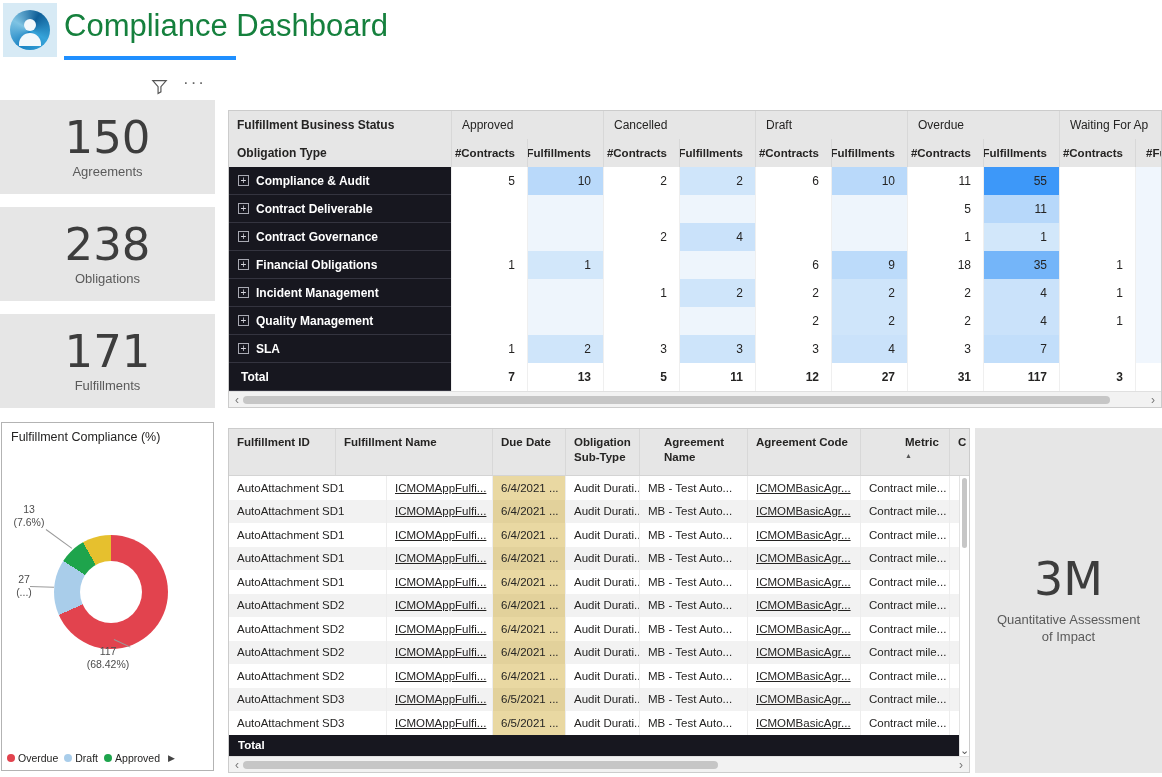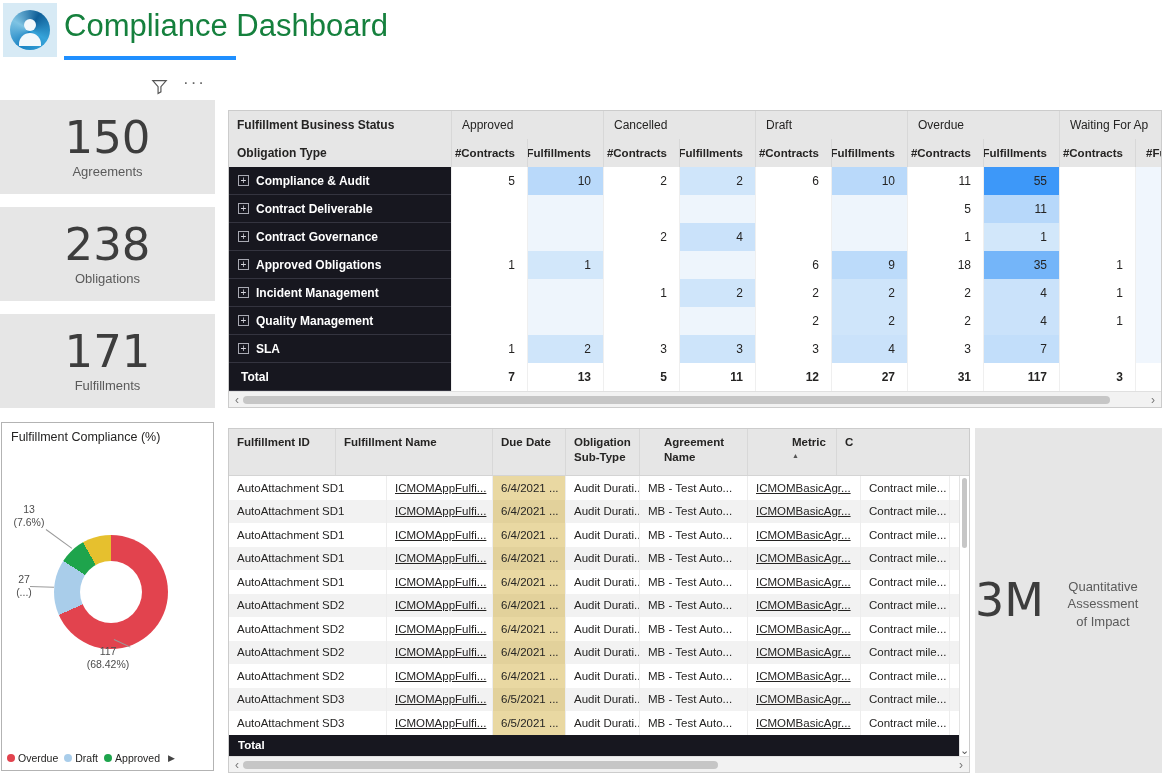--- a/index.html
+++ b/index.html
@@ -85,21 +85,21 @@
   .dcell.duealt{background:#e2d19b;}
   .cell-link{text-decoration:underline;color:#252423;cursor:pointer;}
   .dtotal{height:21px;background:#17171f;color:#fff;font-weight:bold;align-items:center;display:flex;padding-left:9px;}
   .detail .hscroll{position:absolute;left:0;right:0;bottom:0;}
   .vscroll{position:absolute;right:0;top:47px;bottom:16px;width:10px;background:#fff;border-left:1px solid #e3e3e3;}
   .vthumb{position:absolute;left:2px;right:2px;top:2px;height:70px;background:#c6c6c6;border-radius:3px;cursor:pointer;}
   .varrow{position:absolute;bottom:-1px;left:0;right:0;text-align:center;font-size:11px;color:#555;line-height:13px;cursor:pointer;}
 
   
   .impact{position:absolute;left:975px;top:428px;width:187px;height:345px;background:#e6e6e6;
-    display:flex;align-items:center;justify-content:center;}
+    display:flex;flex-direction:column;align-items:center;justify-content:center;}
   .impact-value{font-size:46px;color:#3d3d3d;font-family:"DejaVu Sans",sans-serif;line-height:1.05;}
   .impact-label{margin-top:7px;font-size:13px;color:#5a5a5a;text-align:center;line-height:1.35;}
 </style>
 </head>
 <body>
 
 <div class="app">
 
   <div class="logo">
     <div class="logo-circle">
@@ -236,21 +236,21 @@
         <div class="mcell vcell" style="width: 76px;"></div>
         <div class="mcell vcell" style="width: 76px; background: rgb(238, 245, 252);"></div>
         <div class="mcell vcell" style="width: 76px;">1</div>
         <div class="mcell vcell" style="width: 76px; background: rgb(210, 231, 250);">1</div>
         <div class="mcell vcell" style="width: 76px;"></div>
         <div class="mcell vcell" style="width: 28px; background: rgb(240, 246, 253);"></div>
       </div>
       <div class="mrow">
         <div class="mcell rowhead" style="width: 222px;">
           <span class="expander">+</span>
-          <span class="rowlabel">Approved Obligations</span>
+          <span class="rowlabel">Financial Obligations</span>
         </div>
         <div class="mcell vcell" style="width: 76px;">1</div>
         <div class="mcell vcell" style="width: 76px; background: rgb(210, 231, 250);">1</div>
         <div class="mcell vcell" style="width: 76px;"></div>
         <div class="mcell vcell" style="width: 76px; background: rgb(238, 245, 252);"></div>
         <div class="mcell vcell" style="width: 76px;">6</div>
         <div class="mcell vcell" style="width: 76px; background: rgb(188, 219, 250);">9</div>
         <div class="mcell vcell" style="width: 76px;">18</div>
         <div class="mcell vcell" style="width: 76px; background: rgb(116, 181, 249);">35</div>
         <div class="mcell vcell" style="width: 76px;">1</div>
@@ -326,20 +326,21 @@
       </div>
     </section>
 
   <section class="detail">
       <div class="drow dhead">
         <div class="hcell" style="width: 106px;"><span>Fulfillment ID</span></div>
         <div class="hcell" style="width: 157px;"><span>Fulfillment Name</span></div>
         <div class="hcell" style="width: 73px;"><span>Due Date</span></div>
         <div class="hcell" style="width: 74px;"><span>Obligation Sub-Type</span></div>
         <div class="hcell" style="width: 108px; padding-left: 24px;"><span>Agreement Name</span></div>
+        <div class="hcell" style="width: 113px;"><span>Agreement Code</span></div>
         <div class="hcell" style="width: 89px; padding-left: 44px;"><span>Metric</span><span class="sortarrow">▲</span></div>
         <div class="hcell" style="width: 22px;"><span>C</span></div>
       </div>
       <div class="dbody">
         <div class="drow dr">
           <div class="dcell" style="width: 157px;">AutoAttachment SD1</div>
           <div class="dcell" style="width: 106px;">
             <span class="cell-link">ICMOMAppFulfi...</span>
           </div>
           <div class="dcell due" style="width: 73px;">6/4/2021 ...</div>

